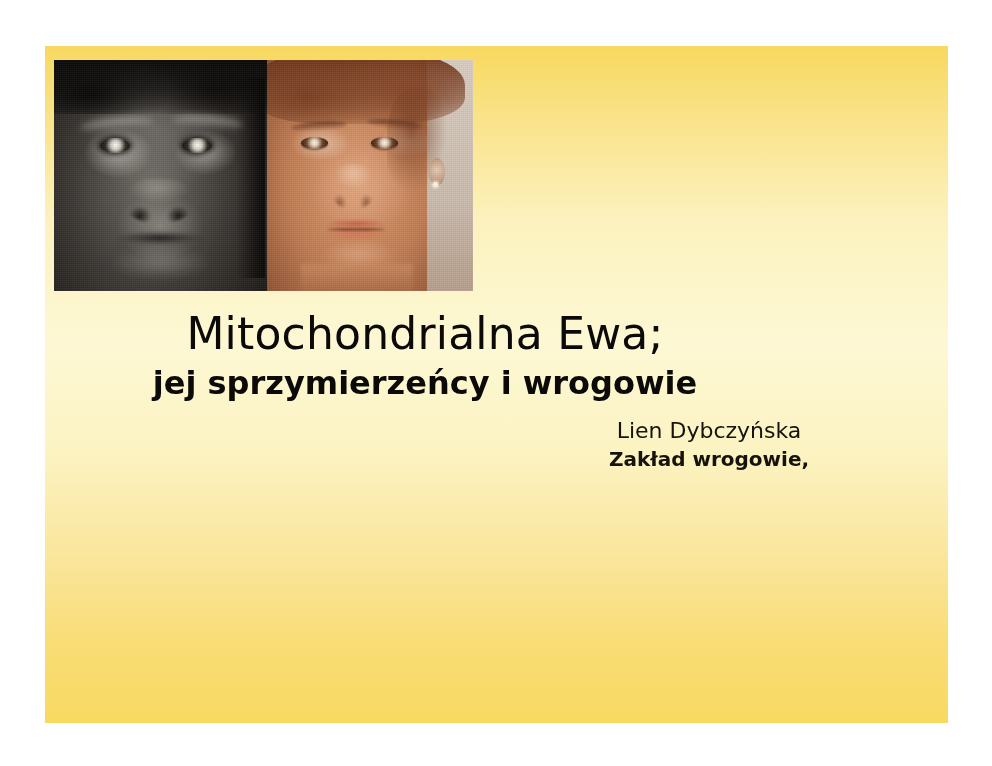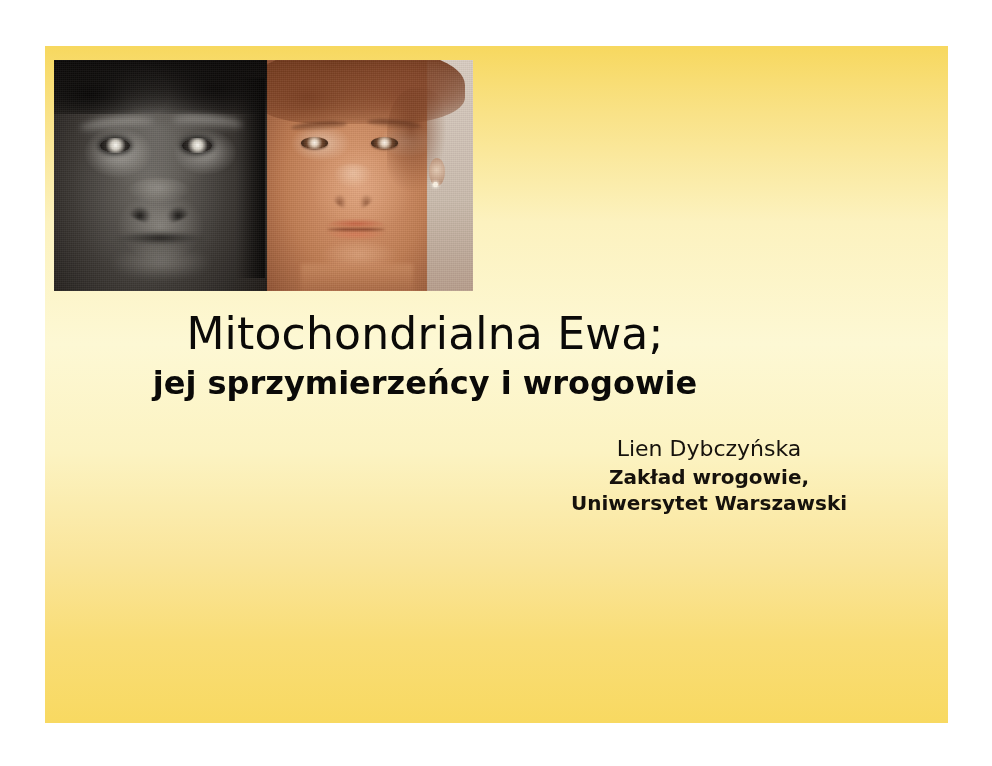--- a/index.html
+++ b/index.html
@@ -284,21 +284,20 @@
     width: 380px;
     text-align: center;
     color: #16120c;
   }
   #author-name {
     font-family: "DejaVu Sans", sans-serif;
     font-size: 22px;
     font-weight: 400;
     line-height: 30px;
     white-space: nowrap;
-    margin-top: 18px;
   }
   .affiliation {
     font-family: "DejaVu Sans", sans-serif;
     font-size: 20px;
     font-weight: 700;
     line-height: 26px;
     white-space: nowrap;
   }
   #date {
     position: absolute;
@@ -351,17 +350,16 @@
     <div id="photo-grain"></div>
   </div>
 
   <div id="title">Mitochondrialna Ewa;</div>
 
   <div id="subtitle">jej sprzymierzeńcy i wrogowie</div>
 
   <div id="author-block">
     <div id="author-name">Lien Dybczyńska</div>
     <div class="affiliation">Zakład wrogowie,</div>
-    <div class="affiliation">Uniwersytet Warszawski</div>
   </div>
 
 
 </div>
 
 </body></html>

